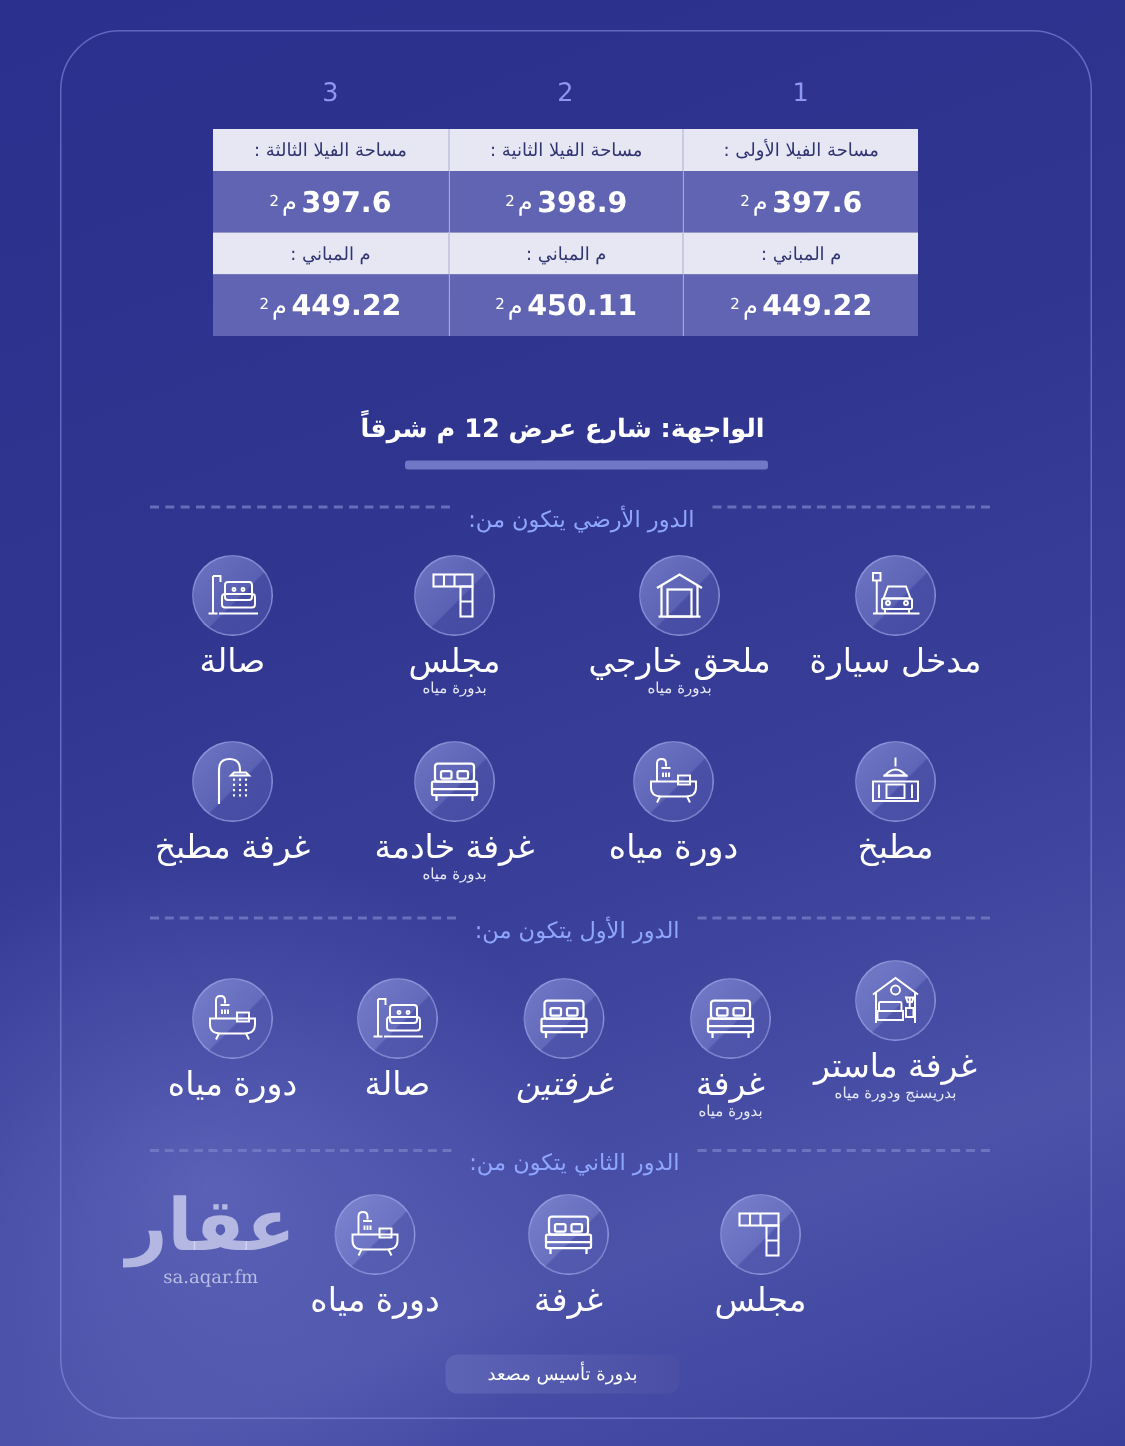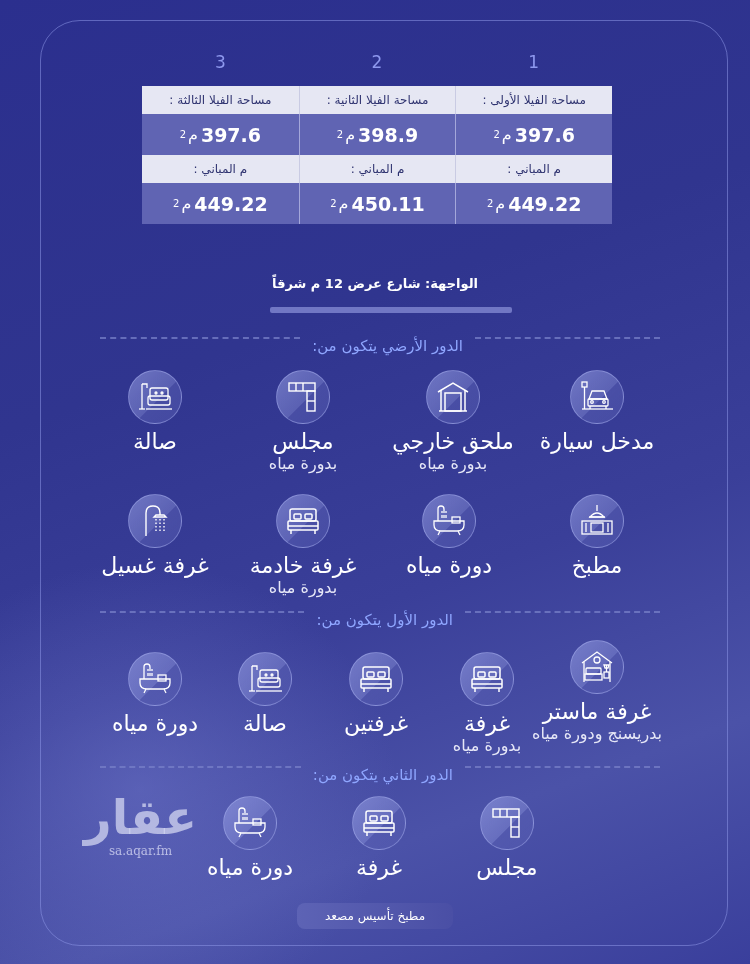--- a/index.html
+++ b/index.html
@@ -27,39 +27,39 @@
     display: grid; grid-template-columns: 1fr 1fr 1fr; direction: rtl;
   }
   .cell { display: flex; align-items: center; justify-content: center; direction: rtl; }
   .cell.light { background: #e6e7f3; color: #2f3370; font-size: 12px; height: 28px; border-left: 1px solid #c9cbe3; }
   .cell.dark { background: #6064b3; color: #ffffff; font-size: 19px; font-weight: bold; height: 41px; border-left: 1px solid #a4a7da; }
   .cell.c3 { border-left: none; }
   .cell.dark sup { font-size: 10px; font-weight: normal; margin-right: 2px; }
   .cell.dark .unit { font-weight: normal; font-size: 16px; margin-right: 3px; }
   .facade {
     position: absolute; top: 276px; left: 0; width: 750px; text-align: center;
-    font-size: 13px; font-weight: bold; direction: rtl; color: #ffffff;
+    font-size: 17px; font-weight: bold; direction: rtl; color: #ffffff;
   }
   .facade-bar { position: absolute; top: 307px; left: 270px; width: 242px; height: 6px; background: #7177c4; border-radius: 2px; }
   .section-head {
     position: absolute; left: 100px; width: 560px; height: 20px;
     display: flex; align-items: flex-start; direction: rtl;
   }
   .section-head .dashes { flex: 1; height: 0; border-top: 2px dashed rgba(120,128,200,0.75); }
   .section-head .title { color: #8fa6ff; font-size: 15px; padding: 0 12px; white-space: nowrap; }
   .item { position: absolute; width: 130px; text-align: center; direction: rtl; }
   .icon-circle {
     width: 54px; height: 54px; margin: 0 auto; border-radius: 50%;
     background: linear-gradient(135deg, rgba(160,168,235,0.55) 0%, rgba(140,148,220,0.45) 55%, rgba(90,96,180,0.55) 56%, rgba(90,96,180,0.45) 100%);
     border: 1px solid rgba(170,178,240,0.5);
     display: flex; align-items: center; justify-content: center;
   }
   .icon-circle svg { width: 36px; height: 36px; }
   .label { font-size: 22px; margin-top: 8px; color: #ffffff; line-height: 20px; }
-  .sublabel { font-size: 16px; color: #e6e7f7; margin-top: 2px; }
+  .sublabel { font-size: 10px; color: #e6e7f7; margin-top: 2px; }
   .watermark { position: absolute; left: 78px; top: 790px; width: 125px; text-align: center; }
   .watermark .ar { font-size: 48px; color: rgba(220,222,245,0.7); font-weight: bold; line-height: 54px; }
   .watermark .url { font-family: "DejaVu Serif", serif; font-size: 12px; color: rgba(220,222,245,0.75); }
   .note {
     position: absolute; left: 297px; top: 903px; width: 156px; height: 26px;
     border-radius: 8px; background: linear-gradient(90deg, #5d63b5 0%, #4a4fa5 100%);
     display: flex; align-items: center; justify-content: center;
     font-size: 12px; color: #ffffff; direction: rtl;
   }
 </style>
@@ -274,21 +274,21 @@
     </div>
   <div class="label">غرفة خادمة</div>
   <div class="sublabel">بدورة مياه</div>
 </div>
 <div class="item" style="left:90px; top:494px;">
   <div class="icon-circle">
       <svg viewBox="0 0 36 36">
         <use href="#ic-shower"></use>
       </svg>
     </div>
-  <div class="label">غرفة غسيل</div>
+  <div class="label">غرفة مطبخ</div>
 </div>
 
 <div class="section-head" style="top:611px;">
   <div class="dashes" style="flex:0 0 195px;"></div>
   <span class="title">الدور الأول يتكون من:</span>
   <div class="dashes"></div>
 </div>
 
 <div class="item" style="left:532px; top:640px;">
   <div class="icon-circle">
@@ -301,21 +301,21 @@
 </div>
 <div class="item" style="left:422px; top:652px;">
   <div class="icon-circle">
       <svg viewBox="0 0 36 36">
         <use href="#ic-bed"></use>
       </svg>
     </div>
   <div class="label">غرفة</div>
   <div class="sublabel">بدورة مياه</div>
 </div>
-<div class="item" style="left:311px; top:652px;">
+<div class="item" style="left:311px; top:652px;font-style:italic;">
   <div class="icon-circle">
       <svg viewBox="0 0 36 36">
         <use href="#ic-bed"></use>
       </svg>
     </div>
   <div class="label">غرفتين</div>
 </div>
 <div class="item" style="left:200px; top:652px;">
   <div class="icon-circle">
       <svg viewBox="0 0 36 36">
@@ -362,13 +362,13 @@
       </svg>
     </div>
   <div class="label">دورة مياه</div>
 </div>
 
 <div class="watermark">
   <div class="ar">عقار</div>
   <div class="url">sa.aqar.fm</div>
 </div>
 
-<div class="note">مطبخ تأسيس مصعد</div>
+<div class="note">بدورة تأسيس مصعد</div>
 
 </body></html>

